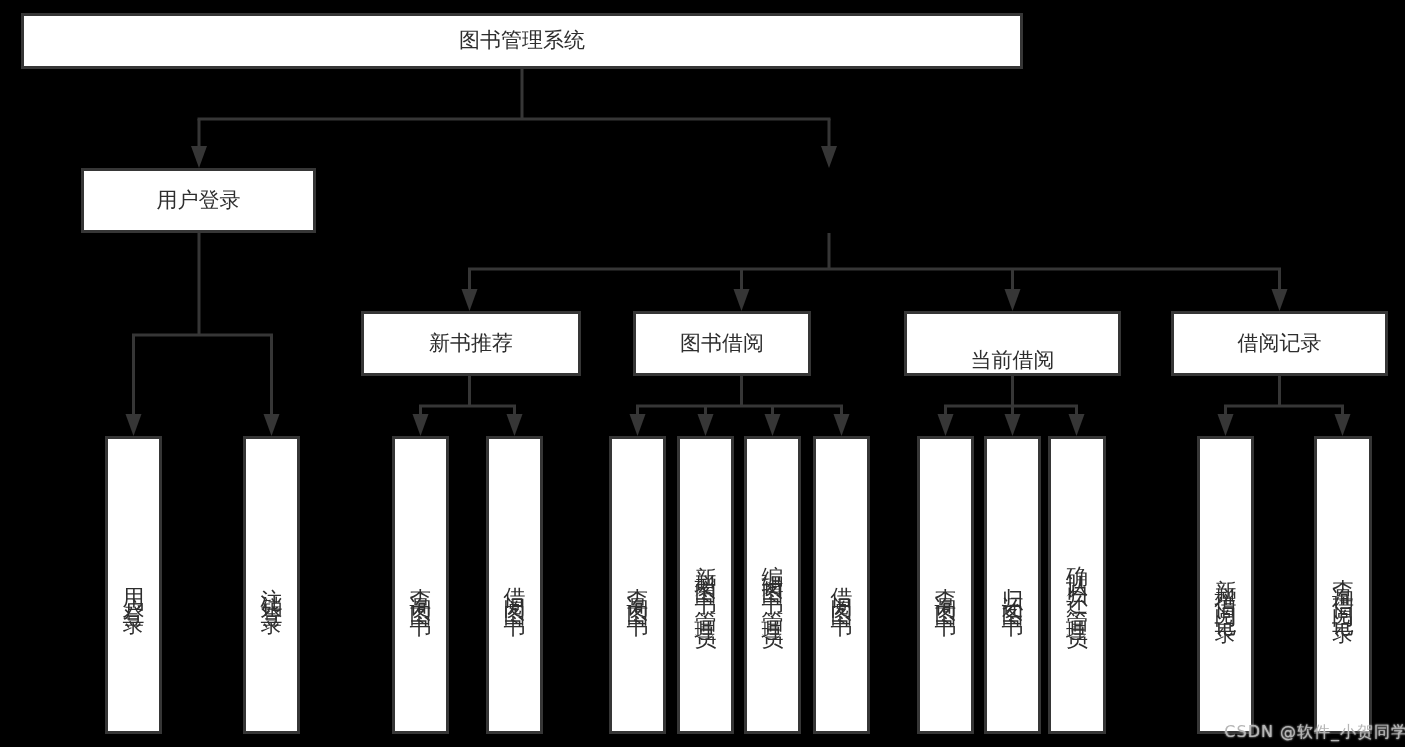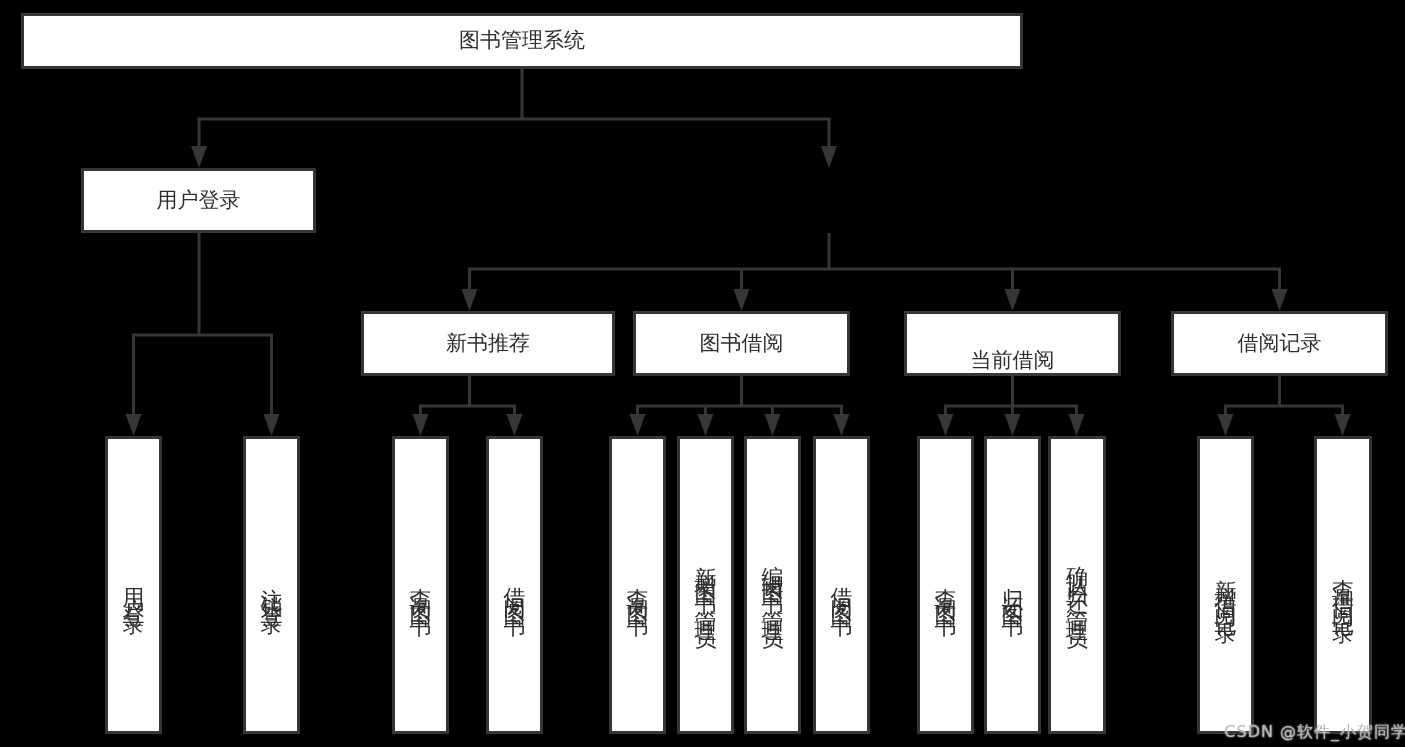--- a/index.html
+++ b/index.html
@@ -118,24 +118,24 @@
   </svg>
 
   <div class="node" style="left:21px;top:13px;width:1002px;height:56px;">
     <span>图书管理系统</span>
   </div>
 
   <div class="node" style="left:81px;top:168px;width:235px;height:65px;">
     <span>用户登录</span>
   </div>
 
-  <div class="node" style="left:361px;top:311px;width:254px;height:65px;">
+  <div class="node" style="left:361px;top:311px;width:220px;height:65px;">
     <span>新书推荐</span>
   </div>
-  <div class="node" style="left:633px;top:311px;width:217px;height:65px;">
+  <div class="node" style="left:633px;top:311px;width:178px;height:65px;">
     <span>图书借阅</span>
   </div>
   <div class="node" style="left:904px;top:311px;width:217px;height:65px;align-items:flex-end;">
     <span>当前借阅</span>
   </div>
   <div class="node" style="left:1171px;top:311px;width:217px;height:65px;">
     <span>借阅记录</span>
   </div>
 
   <div class="node v" style="left:105px;top:436px;width:57px;height:298px;">

